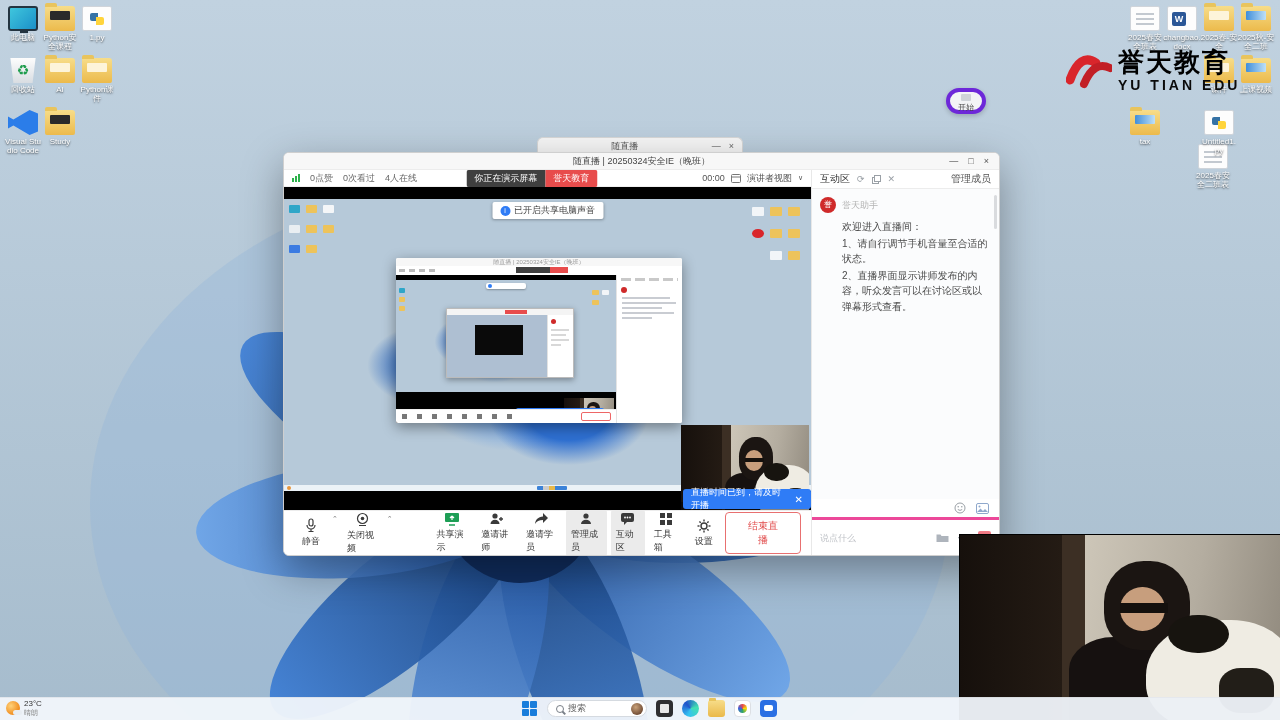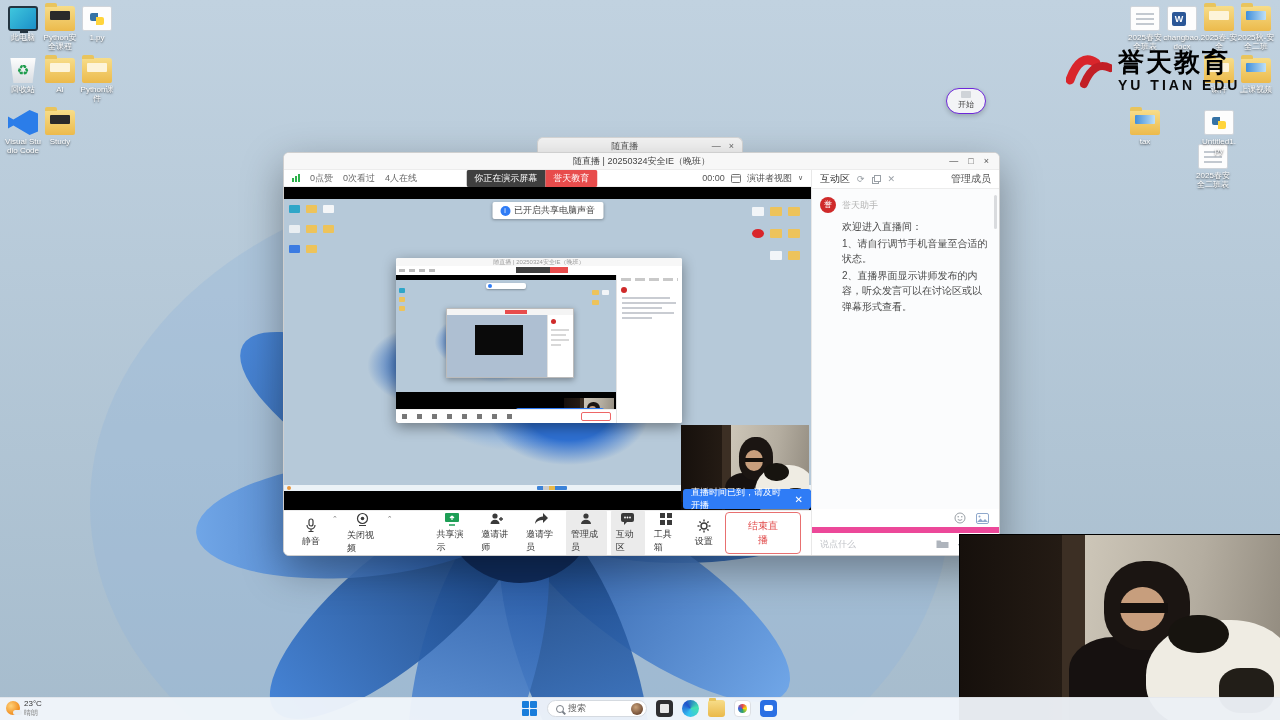--- a/index.html
+++ b/index.html
@@ -29,21 +29,21 @@
   .g-py u { position:absolute; left:7px; top:6px; width:8px; height:8px; background:#3572a5; border-radius:2px 0 0 2px; }
   .g-py s { position:absolute; left:13px; top:10px; width:8px; height:8px; background:#ffd43b; border-radius:0 2px 2px 0; }
   .g-vscode { background:#2b7de9; clip-path:polygon(72% 0,100% 14%,100% 86%,72% 100%,18% 62%,0 74%,0 26%,18% 38%); }
 
   
   .watermark { position:absolute; left:1066px; top:48px; z-index:3; display:flex; align-items:flex-start; gap:6px; }
   .watermark .txt { display:flex; flex-direction:column; }
   .watermark .cn { font-size:26px; font-weight:bold; color:#000; letter-spacing:2px; line-height:1.1; }
   .watermark .en { font-size:14px; font-weight:bold; color:#0a0a0a; letter-spacing:3px; }
 
-  .mini-popup { position:absolute; left:946px; top:88px; width:40px; height:26px; background:#f3f4f6; border:1px solid #6d28d9; border-radius:13px; box-shadow:0 2px 5px rgba(0,0,0,.2); z-index:2; font-size:8px; color:#444; text-align:center; padding-top:2px; }
+  .mini-popup { position:absolute; left:946px; top:88px; width:40px; height:26px; background:#f3f4f6; border:4px solid #6d28d9; border-radius:13px; box-shadow:0 2px 5px rgba(0,0,0,.2); z-index:2; font-size:8px; color:#444; text-align:center; padding-top:2px; }
   .mini-popup .sq { width:10px; height:7px; background:#cfd3d8; margin:0 auto 1px; border-radius:1px; }
 
   
   .back-window { position:absolute; left:537px; top:137px; width:206px; height:17px; background:#f6f6f6; border:1px solid #d8d8d8; border-bottom:none; border-radius:6px 6px 0 0; z-index:4; display:flex; align-items:center; font-size:9px; color:#555; }
   .back-window .bw-title { flex:1; text-align:center; }
   .back-window .bw-ctl { display:flex; gap:8px; margin-right:8px; color:#666; font-size:9px; }
 
   
   .live-window { position:absolute; left:283px; top:152px; width:717px; height:404px; background:#fff; border:1px solid #cfcfcf; border-radius:6px; box-shadow:0 14px 40px rgba(0,0,0,.35); z-index:5; display:flex; flex-direction:column; overflow:hidden; }
   .titlebar { height:17px; display:flex; align-items:center; background:#f7f7f7; border-bottom:1px solid #ececec; position:relative; }
@@ -142,21 +142,21 @@
   .tabrow .ticon { color:#9aa0a6; font-size:9px; }
   .tab-members { margin-left:auto; color:#555; }
   .messages { flex:1; background:#fbfcfd; padding:8px 8px 0 8px; position:relative; overflow:hidden; }
   .msg-head { display:flex; align-items:center; gap:6px; }
   .avatar { width:16px; height:16px; border-radius:50%; background:#cf2a2a; color:#fff; font-size:8px; line-height:16px; text-align:center; flex:none; }
   .msg-name { font-size:9px; color:#b3b3b3; }
   .msg-text { margin:6px 0 0 22px; font-size:10px; color:#4a4a4a; line-height:1.55; }
   .msg-text p { margin-bottom:1px; }
   .v-scroll { position:absolute; right:2px; top:6px; width:3px; height:34px; background:#d9dbde; border-radius:2px; }
   .chat-iconrow { height:18px; display:flex; align-items:center; justify-content:flex-end; gap:10px; padding:0 10px; }
-  .chat-inputrow { height:28px; border-top:6px solid #ec4899; display:flex; align-items:center; gap:8px; padding:0 8px; }
+  .chat-inputrow { height:38px; border-top:3px solid #ec4899; display:flex; align-items:center; gap:8px; padding:0 8px; }
   .chat-input { flex:1; border:none; outline:none; font-size:9px; color:#333; min-width:0; background:transparent; }
   .chat-input::placeholder { color:#c0c3c8; }
   .dots3 { color:#9aa0a6; font-size:10px; letter-spacing:1px; }
   .red-sq { width:13px; height:13px; background:linear-gradient(#f2808a,#e4505e); border-radius:2px; }
 
   
   .webcam-main { left:960px; top:535px; width:320px; height:185px; z-index:9; box-shadow:0 0 0 1px #000; }
 
   
   .taskbar { position:absolute; left:0; bottom:0; width:1280px; height:23px; background:rgba(241,246,251,.95); border-top:1px solid rgba(0,0,0,.05); z-index:10; }

